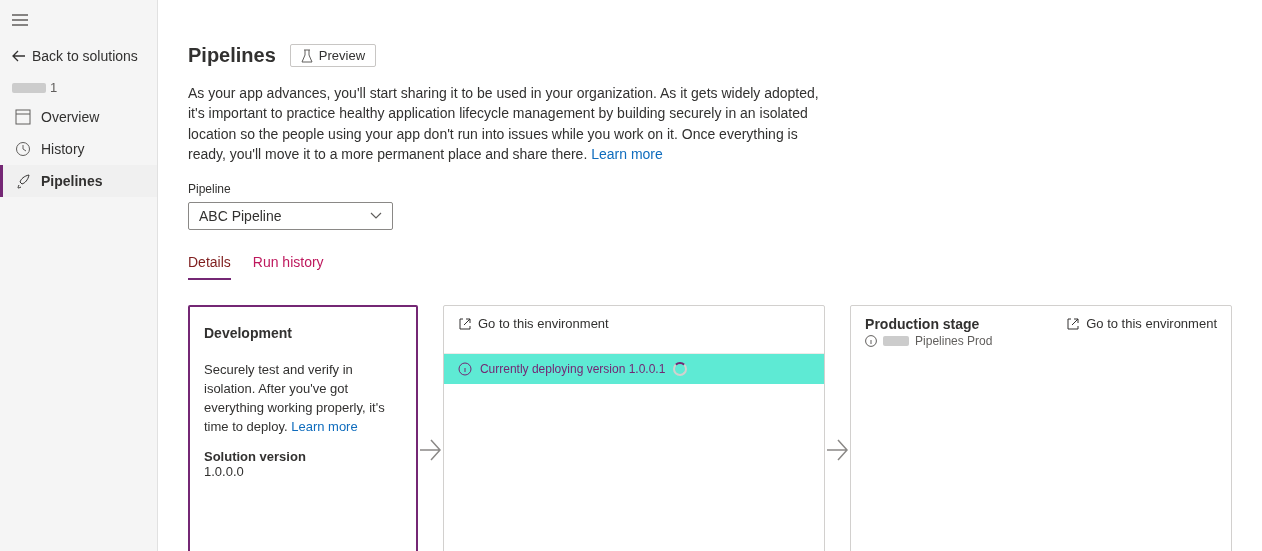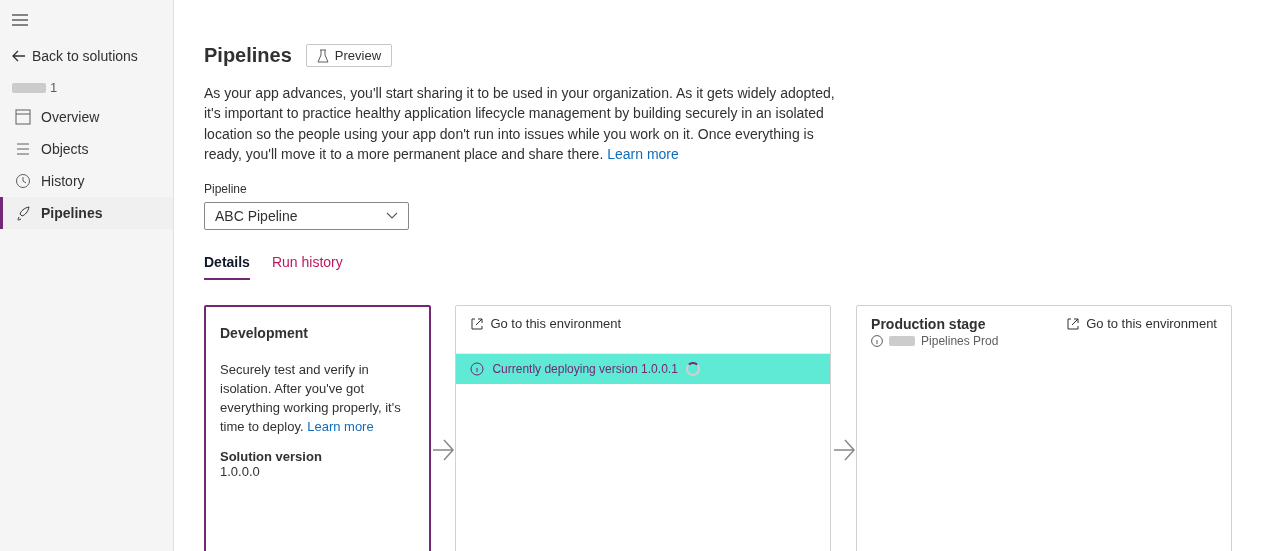--- a/index.html
+++ b/index.html
@@ -8,21 +8,21 @@
     font-size: 14px;
     color: #323130;
     background: #fff;
     width: 1262px;
     height: 551px;
     overflow: hidden;
     display: flex;
   }
   
   .sidebar {
-    width: 174px;
+    width: 158px;
     background: #f5f5f5;
     border-right: 1px solid #e1e1e1;
     display: flex;
     flex-direction: column;
     padding-top: 8px;
   }
   .hamburger {
     padding: 6px 12px;
     cursor: pointer;
   }
@@ -125,22 +125,22 @@
     gap: 22px;
     border-bottom: 1px solid transparent;
     margin-bottom: 24px;
   }
   .tab {
     padding-bottom: 8px;
     cursor: pointer;
     color: #be185d;
   }
   .tab.active {
-    color: #0f172a;
-    font-weight: 700;
+    color: #7f1d1d;
+    font-weight: 400;
     border-bottom: 2px solid #742774;
   }
   
   .stages {
     display: flex;
     align-items: stretch;
     height: 290px;
   }
   .stage-card {
     border: 1px solid #d2d0ce;
@@ -251,27 +251,20 @@
     <span class="redact" style="width:34px"></span>
     <span>1</span>
   </div>
 
   <div class="nav-item">
     <svg width="16" height="16" viewBox="0 0 16 16">
         <rect x="1" y="1" width="14" height="14" fill="none" stroke="#605e5c"></rect>
         <path stroke="#605e5c" d="M1 5h14"></path>
       </svg>
     <span>Overview</span>
-  </div>
-  <div class="nav-item">
-    <svg width="16" height="16" viewBox="0 0 16 16">
-        <path stroke="#605e5c" fill="none" d="M2 3h12M2 8h12M2 13h12"></path>
-        <circle cx="0" cy="3" r="0"></circle>
-      </svg>
-    <span>Objects</span>
   </div>
   <div class="nav-item">
     <svg width="16" height="16" viewBox="0 0 16 16">
         <circle cx="8" cy="8" r="6.5" fill="none" stroke="#605e5c"></circle>
         <path stroke="#605e5c" fill="none" d="M8 4v4l3 2"></path>
       </svg>
     <span>History</span>
   </div>
   <div class="nav-item active">
     <svg width="16" height="16" viewBox="0 0 16 16">

